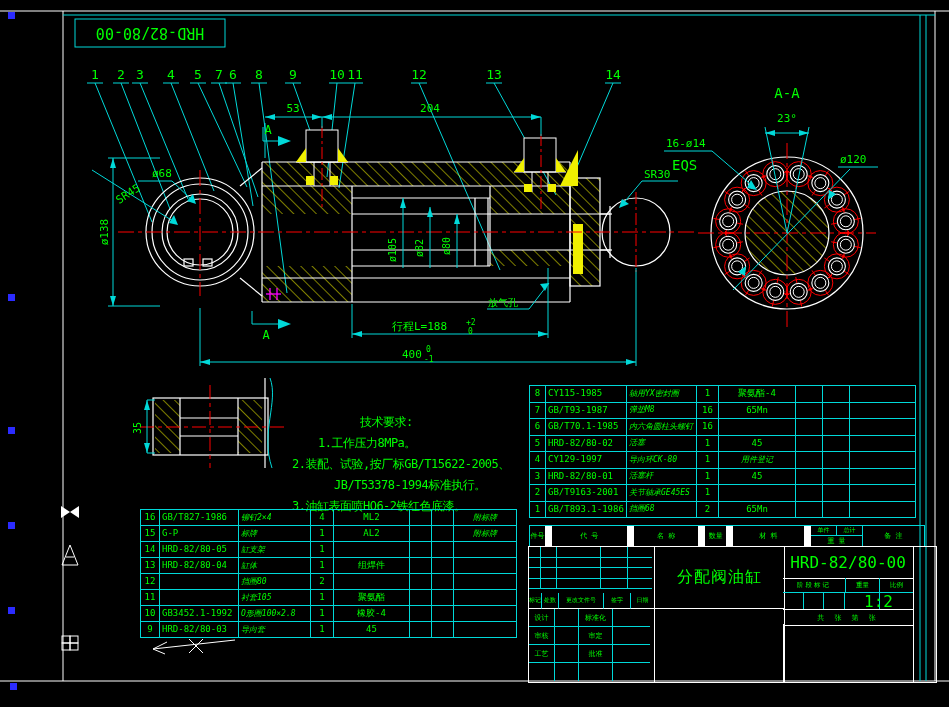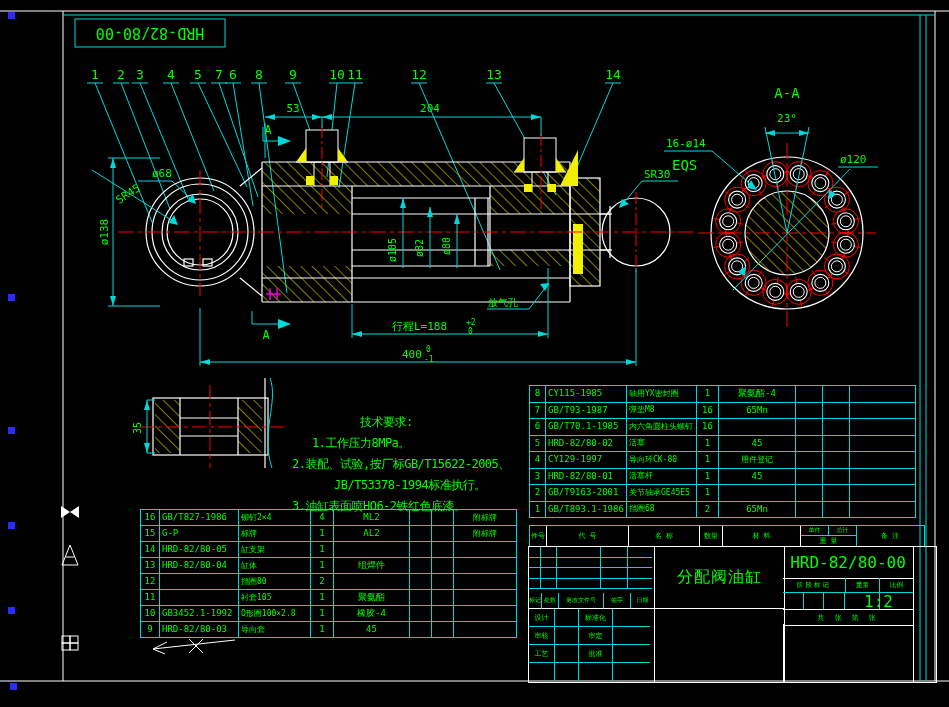--- a/index.html
+++ b/index.html
@@ -8,24 +8,24 @@
   .abs{position:absolute;}
   svg text{font-family:"DejaVu Sans Mono","DejaVu Sans",monospace;}
   .gtx{fill:#00ff00;}
   
   .tbl{position:absolute;display:grid;background:transparent;}
   .tbl>div{border-right:1px solid #00d9d9;border-bottom:1px solid #00d9d9;
            color:#00ff00;font-size:9px;line-height:1;display:flex;align-items:center;
            justify-content:center;overflow:hidden;white-space:nowrap;}
   .tbl>div.l{justify-content:flex-start;padding-left:2px;}
   .tbl{border-top:1px solid #00d9d9;border-left:1px solid #00d9d9;}
-  .sm{font-size:8px !important;}
+  .sm{font-size:8px !important;font-style:italic;}
   
   .bomhdr{position:absolute;display:flex;border:1px solid #00d9d9;color:#00ff00;}
-  .bomhdr .c{border-right:1px solid #ffffff;font-size:7px;display:flex;align-items:center;
+  .bomhdr .c{border-right:7px solid #ffffff;font-size:7px;display:flex;align-items:center;
              justify-content:center;white-space:nowrap;overflow:hidden;}
   .wcell{display:flex;flex-direction:column;border-right:1px solid #00d9d9;}
   .wcell .top{display:flex;flex:1;border-bottom:1px solid #00d9d9;}
   .wcell .top span{flex:1;font-size:6px;display:flex;align-items:center;justify-content:center;}
   .wcell .top span:first-child{border-right:1px solid #00d9d9;}
   .wcell .bot{flex:1;font-size:7px;display:flex;align-items:center;justify-content:center;text-align:center;}
   
   #tblock{position:absolute;left:528px;top:546px;width:407px;height:135px;border:1px solid #fff;}
   #tblock .cell{position:absolute;color:#00ff00;display:flex;align-items:center;justify-content:center;
                 overflow:hidden;white-space:nowrap;}
@@ -424,21 +424,21 @@
       <line x1="153" y1="649" x2="235" y2="640"></line>
       <path d="M153,649 l14,-7 M153,649 l12,5"></path>
       <line x1="189" y1="639" x2="203" y2="653"></line>
       <line x1="189" y1="653" x2="203" y2="639"></line>
     </g>
   </g>
 </svg>
 
 <div id="tech">
   <div style="margin-left:68px">技术要求:</div>
-  <div style="margin-left:20px">1.工作压力8MPa。</div>
+  <div style="margin-left:26px">1.工作压力8MPa。</div>
   <div>2.装配、试验,按厂标GB/T15622-2005、</div>
   <div style="margin-left:42px">JB/T53378-1994标准执行。</div>
   <div>3.油缸表面喷HO6-2铁红色底漆。</div>
 </div>
 
 <div class="tbl" style="left:529px;top:385px;grid-template-columns:16px 81px 70px 22px 77px 27px 27px 66px;grid-auto-rows:16.5px;">
   <div>8</div>
       <div class="l">CY115-1985</div>
       <div class="l sm">轴用YX密封圈</div>
       <div>1</div>

